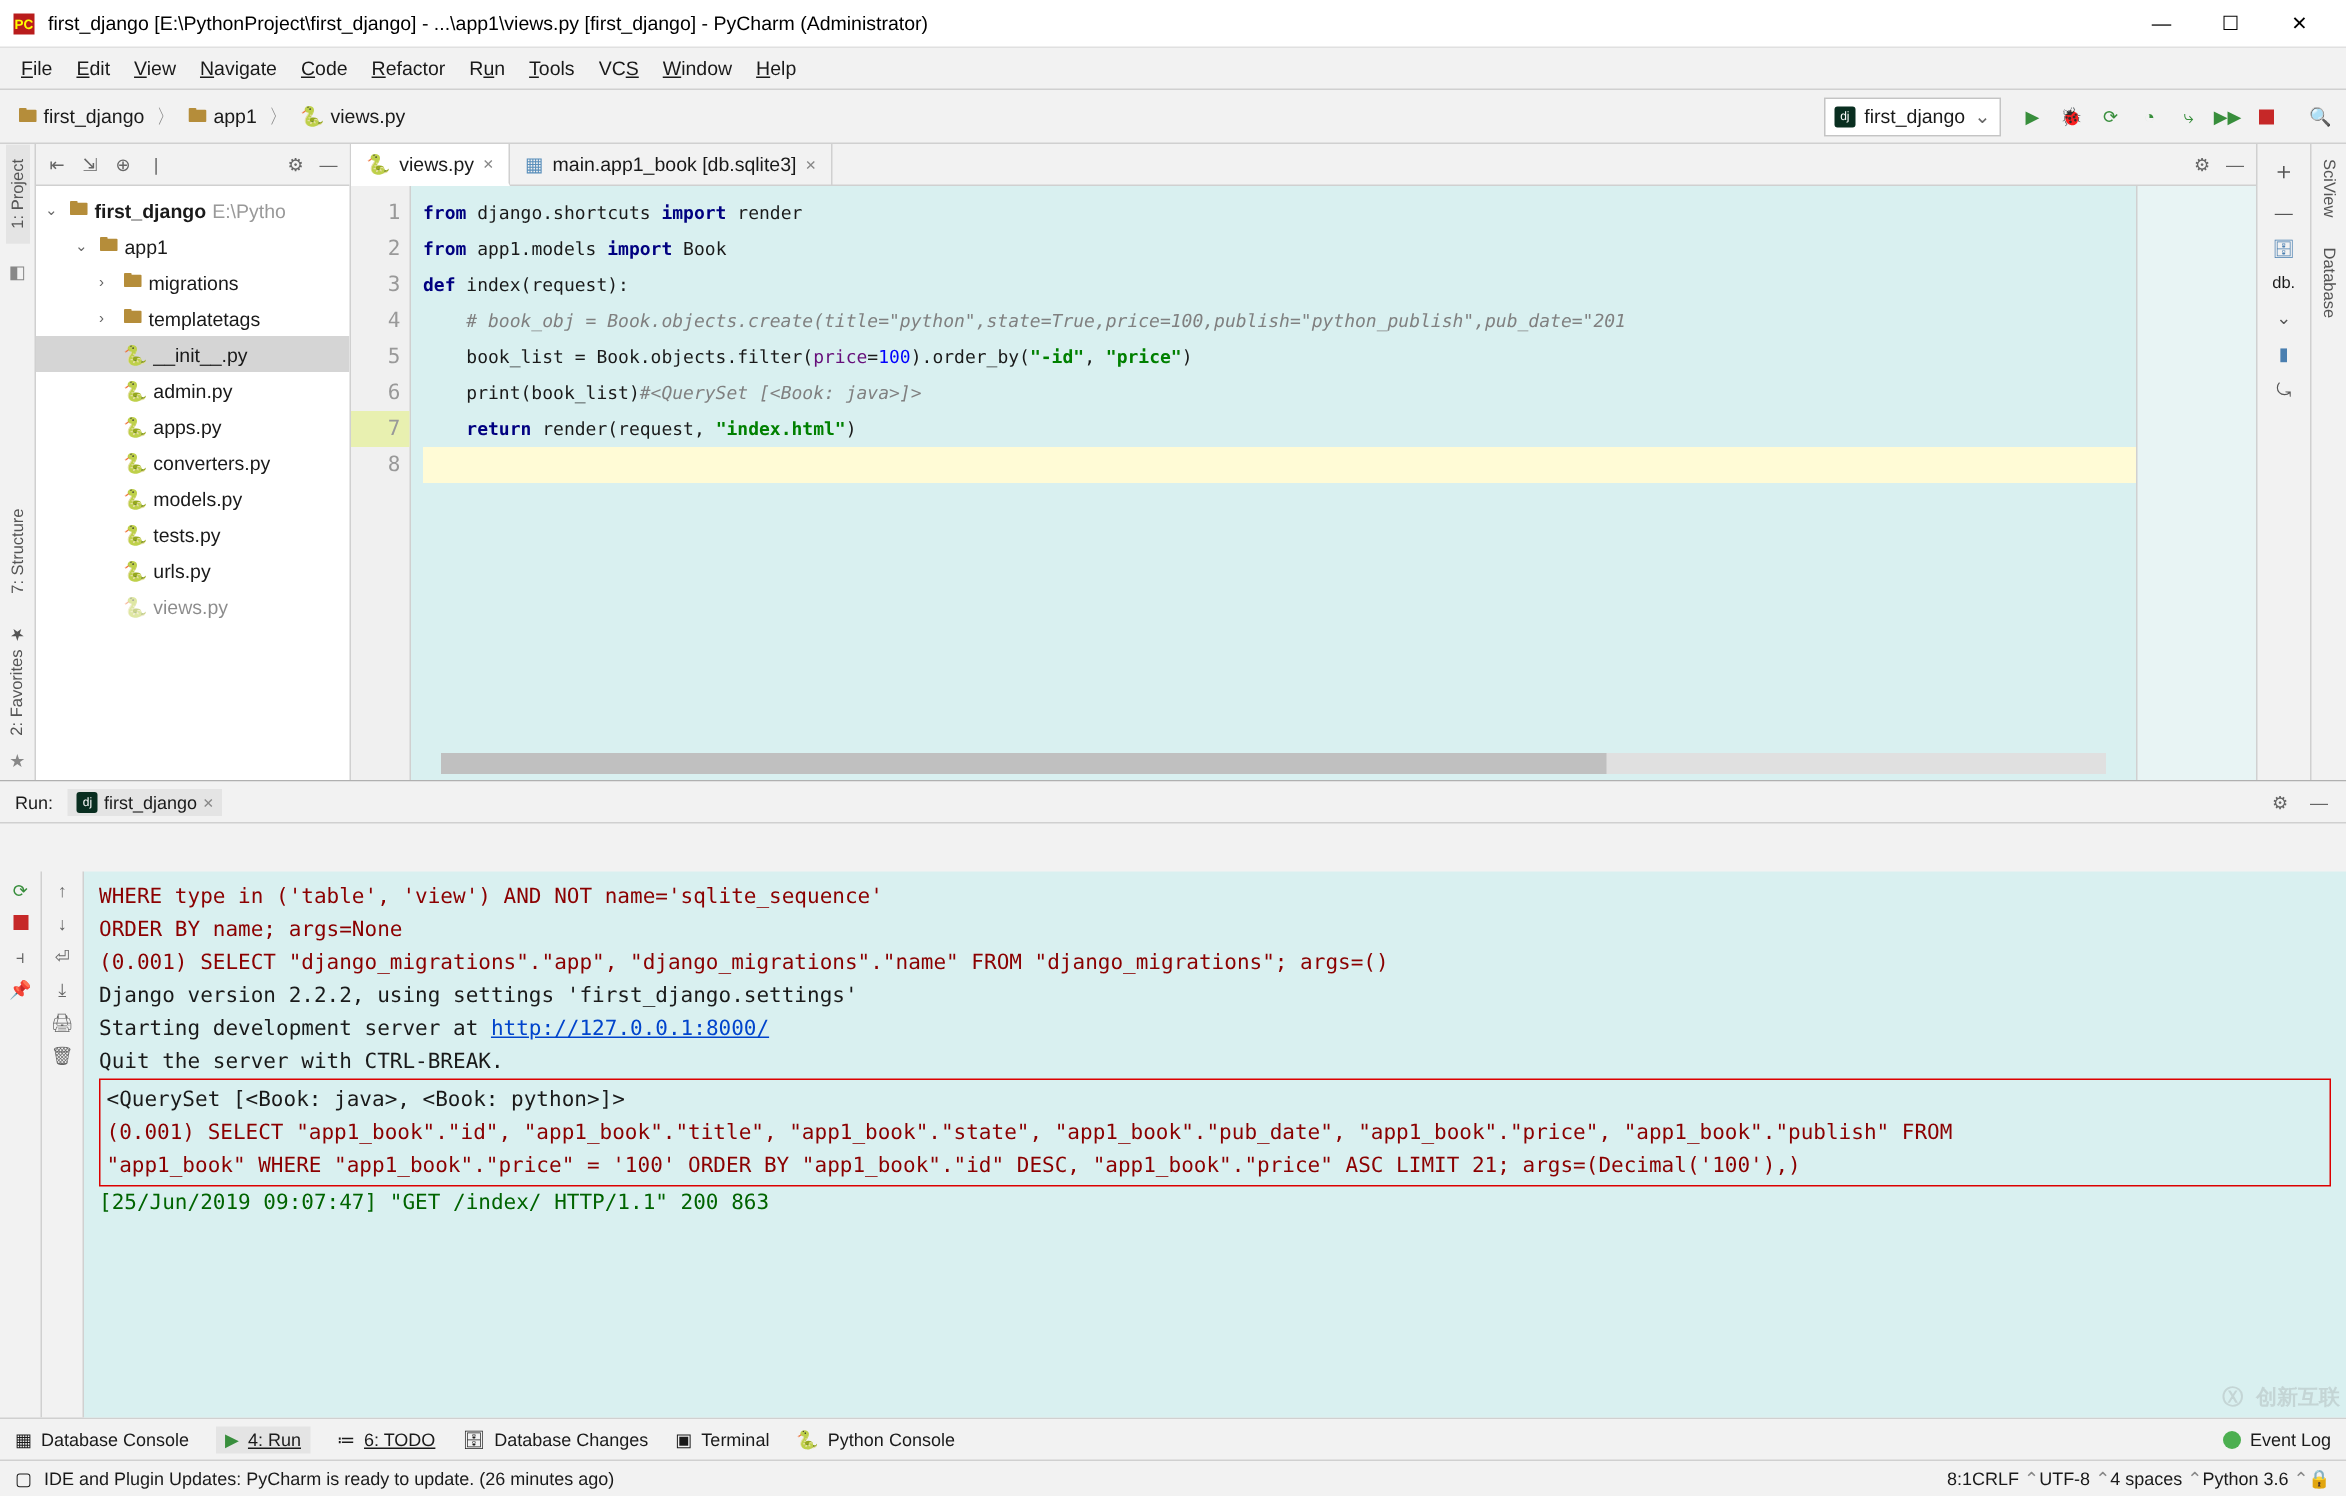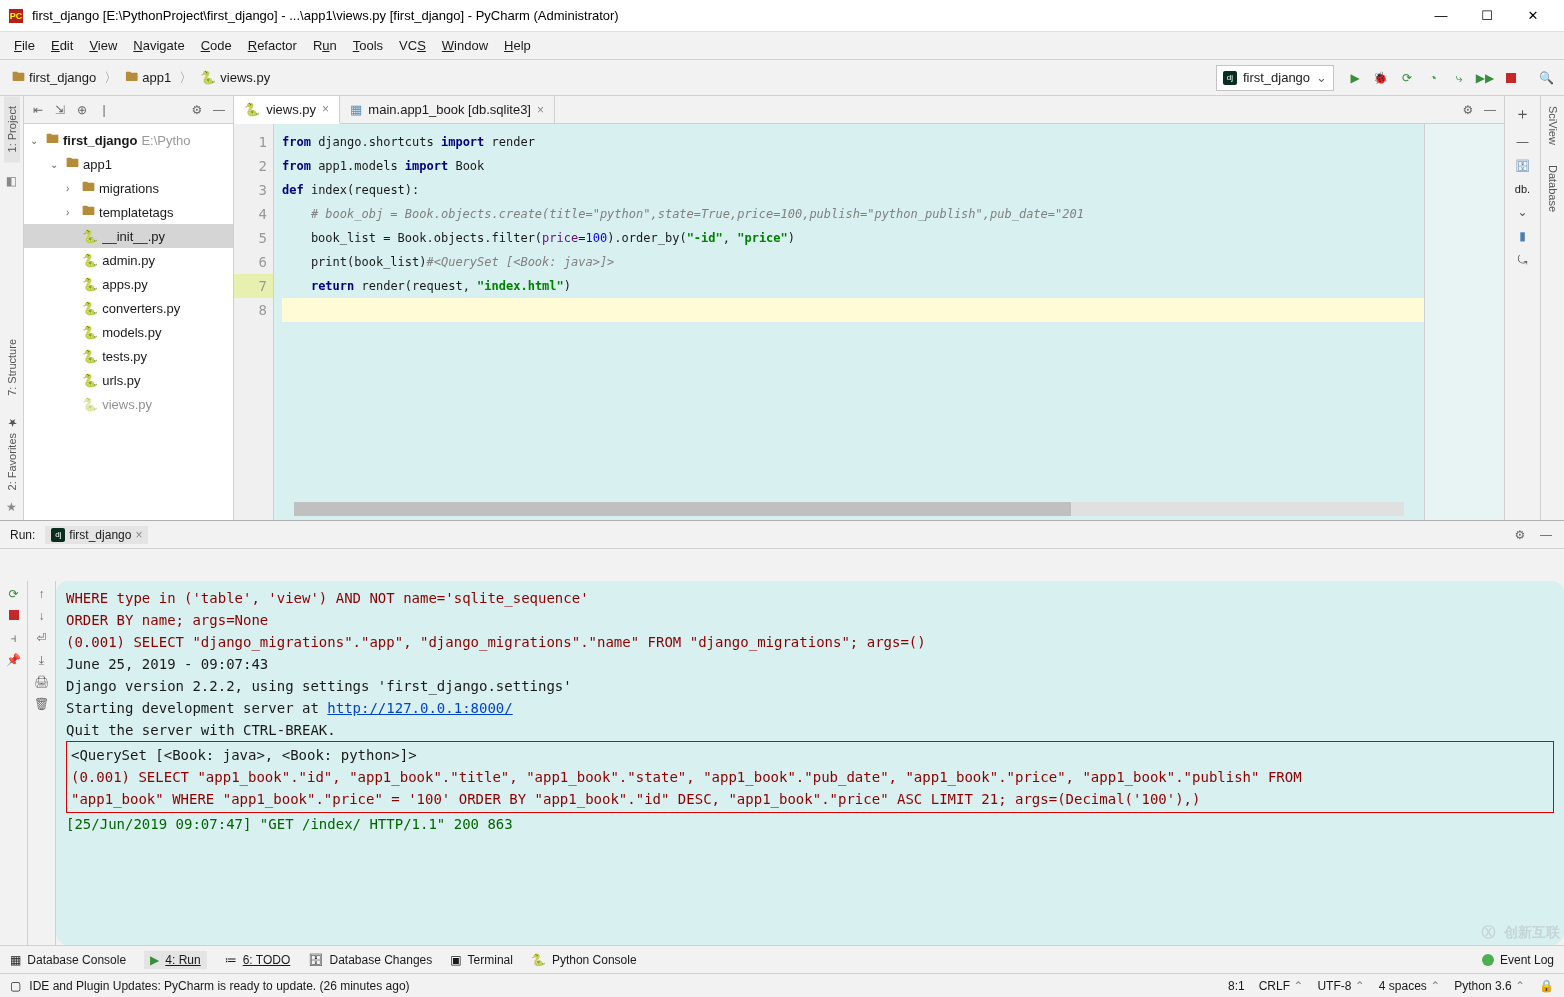--- a/index.html
+++ b/index.html
@@ -232,21 +232,20 @@
 .run-left-tb2 { width:28px; background:#f2f2f2; border-right:1px solid #d0d0d0; display:flex; flex-direction:column; align-items:center; gap:8px; padding-top:6px; }
 .console {
   flex:1;
   background: #d9f0f0;
   font-family: Consolas, monospace;
   font-size: 14px;
   line-height: 22px;
   padding: 6px 10px;
   overflow: hidden;
   position: relative;
-  border-radius: 12px;
 }
 .cred { color: #8b0000; }
 .clink { color: #0044cc; text-decoration: underline; }
 .cgreen { color: #006400; }
 .highlight-box {
   border: 1px solid #d00;
   padding: 2px 4px;
 }
 
 .bottom-tabs {
@@ -260,21 +259,21 @@
 .bt-item.active { background:#e4e4e4; padding:2px 6px; }
 .bt-spacer { flex:1; }
 
 .statusbar {
   height: 24px;
   background: #f2f2f2;
   border-top: 1px solid #d0d0d0;
   display:flex; align-items:center; padding:0 10px; gap:8px;
   font-size:12px;
 }
-.sb-right { margin-left:auto; display:flex; gap:14px; align-items:center; }
+.sb-right { margin-left:auto; display:flex; align-items:center; }
 .folder-icon { color:#b58d3a; }
 .py-icon { color:#3572A5; }
 .dj-icon { background:#092e20; color:#fff; width:14px; height:14px; display:inline-flex; align-items:center; justify-content:center; font-size:8px; border-radius:2px; }
 .green-dot { width:12px; height:12px; border-radius:50%; background:#4caf50; display:inline-block; }
 .red-sq { width:10px; height:10px; background:#c62828; display:inline-block; }
 .green-play { color:#388e3c; }
 .bug-icon { color:#388e3c; }
 .watermark { position:absolute; right:4px; bottom:2px; opacity:.25; font-size:14px; font-weight:bold; display:flex; align-items:center; gap:4px; color:#888; pointer-events:none;}
 </style>
 </head>
@@ -544,21 +543,20 @@
       <span style="color:#666;">↓</span>
       <span style="color:#666;">⏎</span>
       <span style="color:#666;">⤓</span>
       <span style="color:#666;">🖨</span>
       <span style="color:#666;">🗑</span>
     </div>
     <div class="console">
       <div class="cred">           WHERE type in ('table', 'view') AND NOT name='sqlite_sequence'</div>
       <div class="cred">           ORDER BY name; args=None</div>
       <div class="cred">(0.001) SELECT "django_migrations"."app", "django_migrations"."name" FROM "django_migrations"; args=()</div>
-      <div>June 25, 2019 - 09:07:43</div>
       <div>Django version 2.2.2, using settings 'first_django.settings'</div>
       <div><span>Starting development server at </span><a class="clink">http://127.0.0.1:8000/</a></div>
       <div>Quit the server with CTRL-BREAK.</div>
       <div class="highlight-box">
         <div>&lt;QuerySet [&lt;Book: java&gt;, &lt;Book: python&gt;]&gt;</div>
         <div class="cred">(0.001) SELECT "app1_book"."id", "app1_book"."title", "app1_book"."state", "app1_book"."pub_date", "app1_book"."price", "app1_book"."publish" FROM</div>
         <div class="cred"> "app1_book" WHERE "app1_book"."price" = '100' ORDER BY "app1_book"."id" DESC, "app1_book"."price" ASC  LIMIT 21; args=(Decimal('100'),)</div>
       </div>
       <div class="cgreen">[25/Jun/2019 09:07:47] "GET /index/ HTTP/1.1" 200 863</div>
       <div class="watermark">Ⓧ 创新互联</div>

